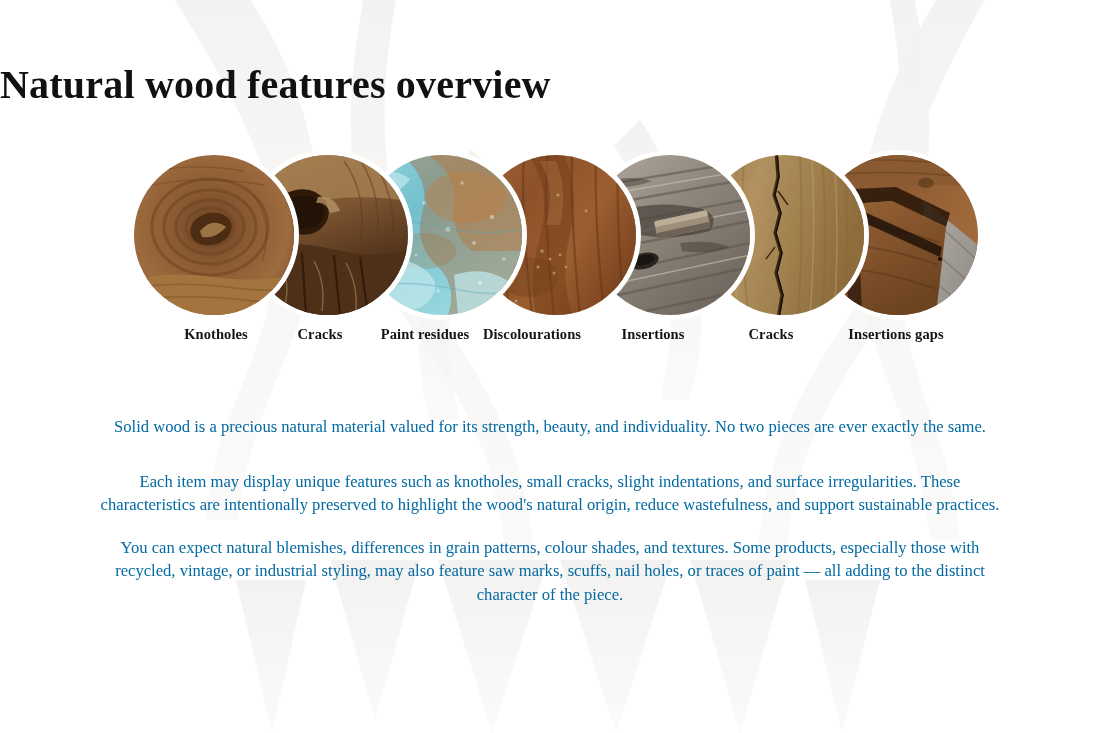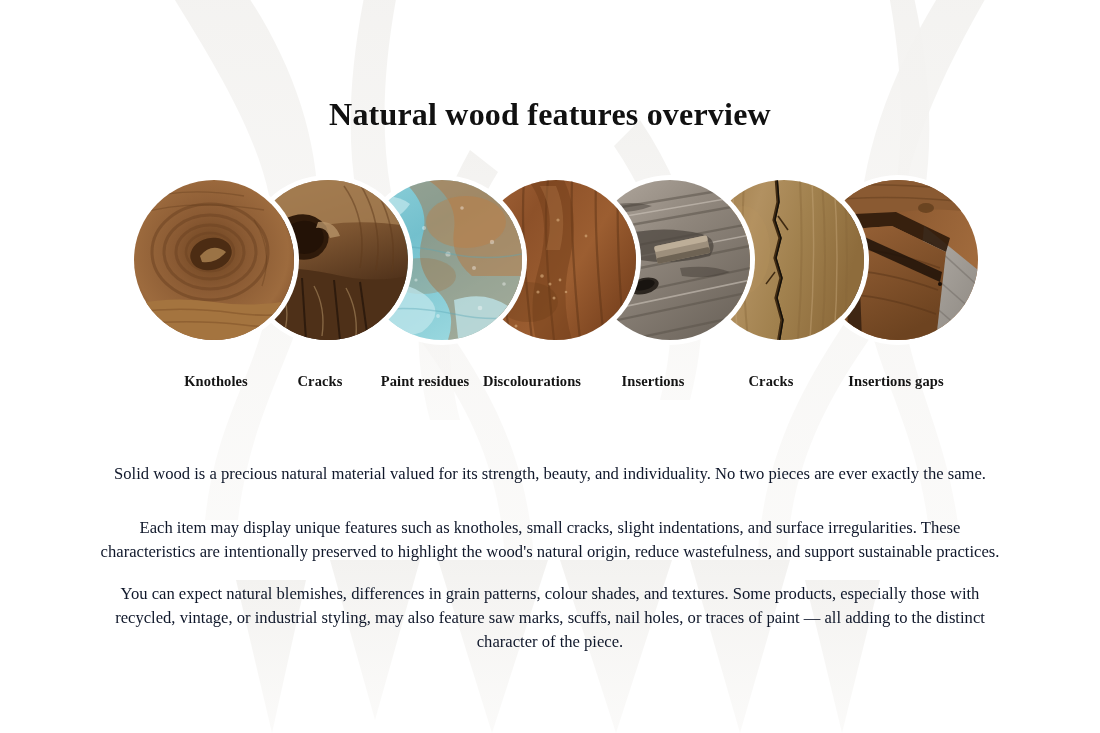--- a/index.html
+++ b/index.html
@@ -30,29 +30,27 @@
   .page {
     position: relative;
     z-index: 2;
     width: 1100px;
     height: 733px;
     padding: 0;
   }
 
   
   .title {
-    text-align: center;
     font-family: "Liberation Serif", "DejaVu Serif", serif;
     font-weight: 700;
-    font-size: 32px;
+    font-size: 40px;
     letter-spacing: 0.2px;
     color: #111111;
     padding-top: 62px;
     line-height: 1.15;
-    margin-top: 34px;
   }
 
   
   .feature-strip {
     position: relative;
     width: 1100px;
     height: 160px;
     margin-top: 47px;
   }
 
@@ -81,21 +79,21 @@
   .f4 { left: 476px; z-index: 14; }
   .f5 { left: 590px; z-index: 13; }
   .f6 { left: 704px; z-index: 12; }
   .f7 { left: 818px; z-index: 11; }
 
   
   .label-strip {
     position: relative;
     width: 1088px;
     height: 26px;
-    margin-top: 33px;
+    margin-top: 11px;
   }
 
   .feature-label {
     position: absolute;
     top: 0;
     transform: translateX(-50%);
     white-space: nowrap;
     font-family: "Liberation Serif", "DejaVu Serif", serif;
     font-weight: 700;
     font-size: 14.5px;
@@ -116,21 +114,21 @@
     width: 910px;
     margin: 0 auto;
     padding-top: 63px;
     text-align: center;
   }
 
   .copy p {
     font-family: "Liberation Serif", "DejaVu Serif", serif;
     font-size: 16.6px;
     line-height: 1.42;
-    color: #0f172a;
+    color: #0369a1;
     margin-bottom: 19px;
   }
 
   .copy p:last-child { margin-bottom: 0; }
 
   .p2 { width: 900px; margin-left: auto; margin-right: auto; margin-top: 31px; }
   .p3 { width: 900px; margin-left: auto; margin-right: auto; }
   .p4 { width: 880px; margin-left: auto; margin-right: auto; }
 </style>
 </head>

